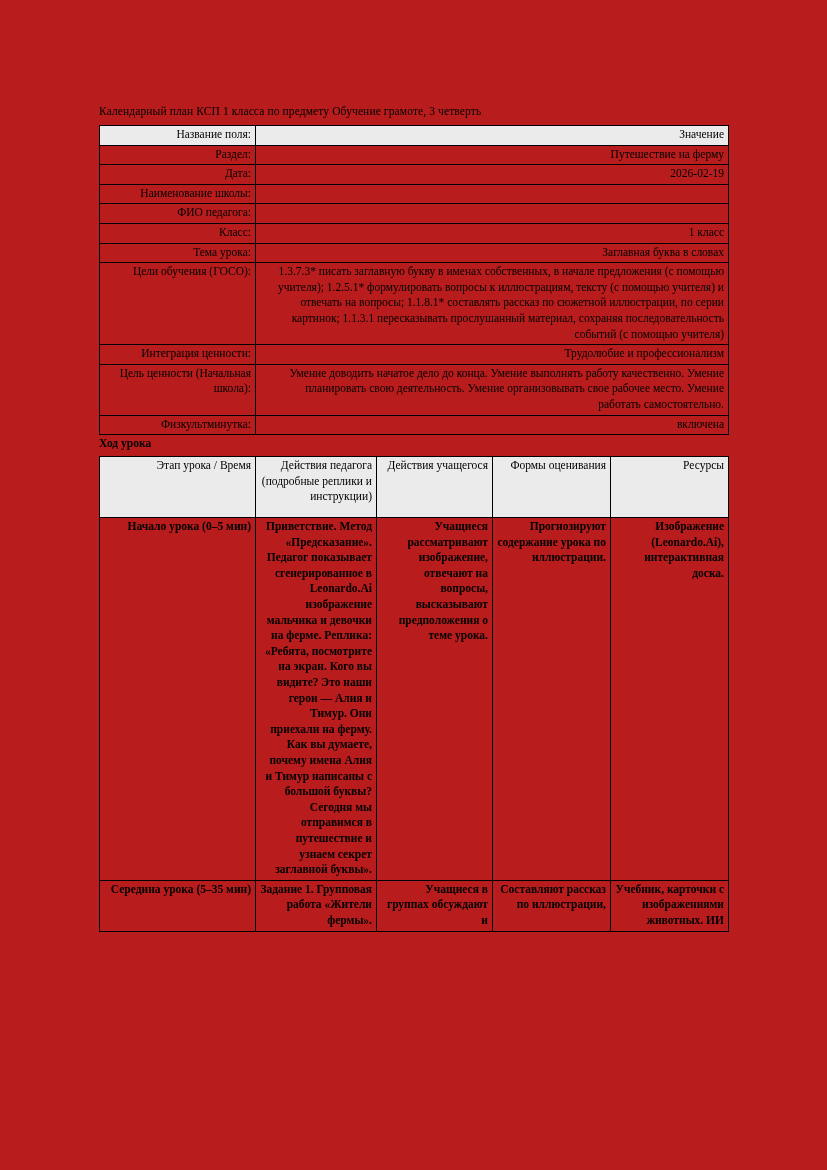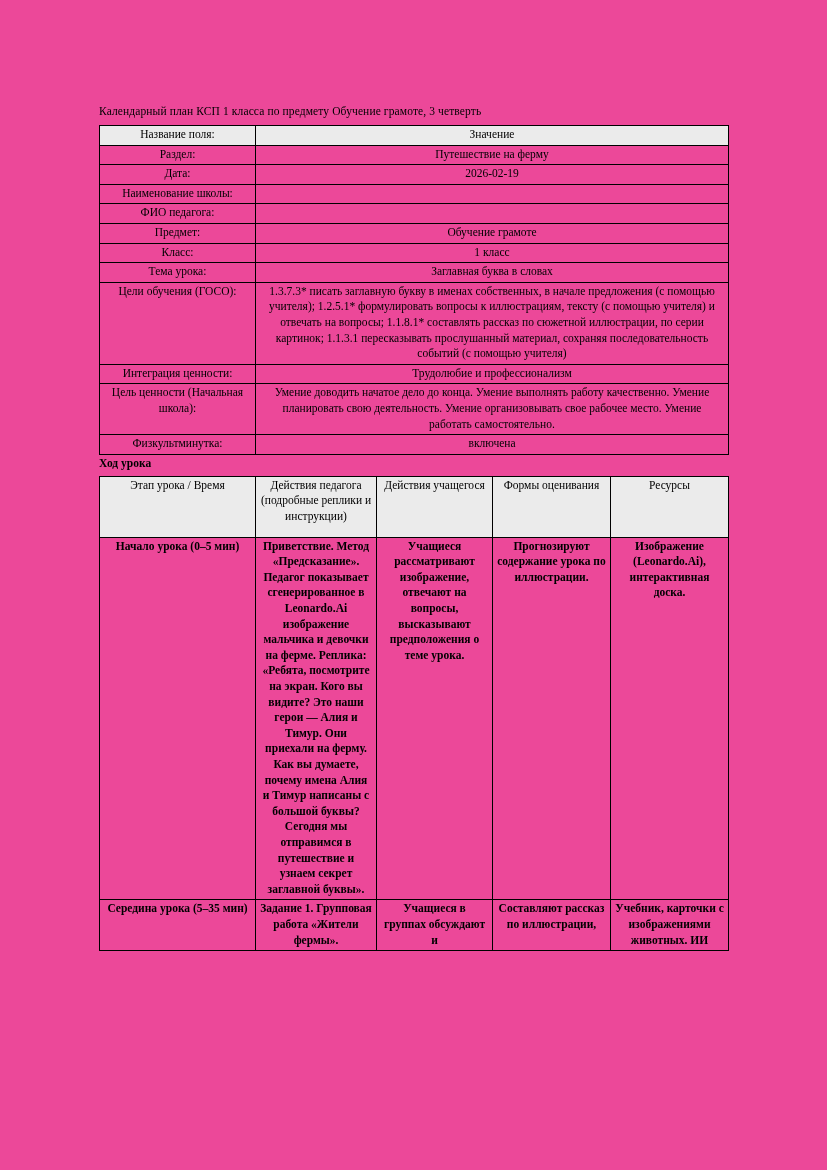--- a/index.html
+++ b/index.html
@@ -14,21 +14,21 @@
     color: #000000;
     -webkit-font-smoothing: none;
   }
 
   .page {
     position: relative;
     width: 827px;
     height: 1170px;
     box-sizing: border-box;
     padding: 104px 0 0 99px;
-    background: #ec4899;
+    background: #b91c1c;
   }
 
   .doc-title {
     font-size: 11.5px;
     line-height: 15px;
     margin: 0 0 6px 0;
     letter-spacing: 0.01em;
   }
 
   table.doc-table {
@@ -36,21 +36,21 @@
     table-layout: fixed;
     width: 629px;
     font-size: 11.5px;
   }
 
   table.doc-table td,
   table.doc-table th {
     border: 1px solid #000000;
     padding: 1px 4px 2px 4px;
     vertical-align: top;
-    text-align: center;
+    text-align: right;
     font-weight: normal;
     line-height: 15.6px;
     word-wrap: break-word;
     overflow-wrap: break-word;
     hyphens: none;
   }
 
   
   #meta-table col.c1 { width: 156px; }
   #meta-table col.c2 { width: 473px; }
@@ -125,24 +125,20 @@
         <td class="label-cell">Дата:</td>
         <td class="value-cell">2026-02-19</td>
       </tr>
       <tr>
         <td class="label-cell">Наименование школы:</td>
         <td class="value-cell"></td>
       </tr>
       <tr>
         <td class="label-cell">ФИО педагога:</td>
         <td class="value-cell"></td>
-      </tr>
-      <tr>
-        <td class="label-cell">Предмет:</td>
-        <td class="value-cell">Обучение грамоте</td>
       </tr>
       <tr>
         <td class="label-cell">Класс:</td>
         <td class="value-cell">1 класс</td>
       </tr>
       <tr>
         <td class="label-cell">Тема урока:</td>
         <td class="value-cell">Заглавная буква в словах</td>
       </tr>
       <tr>

